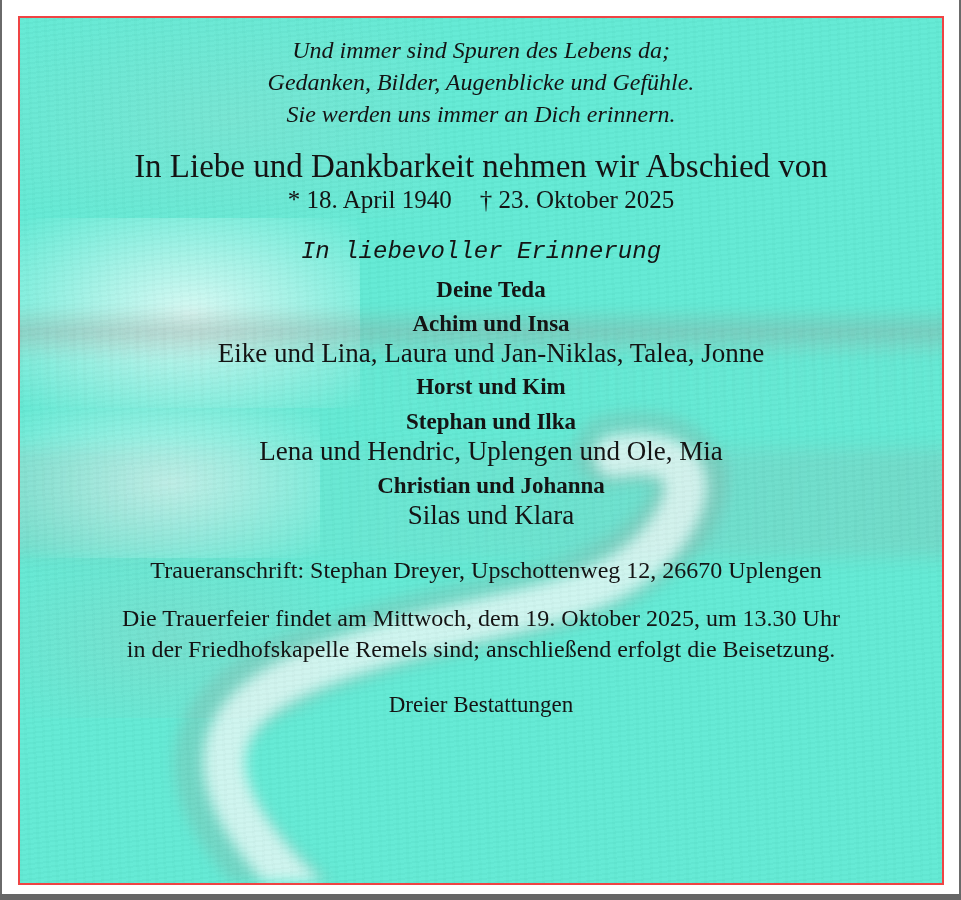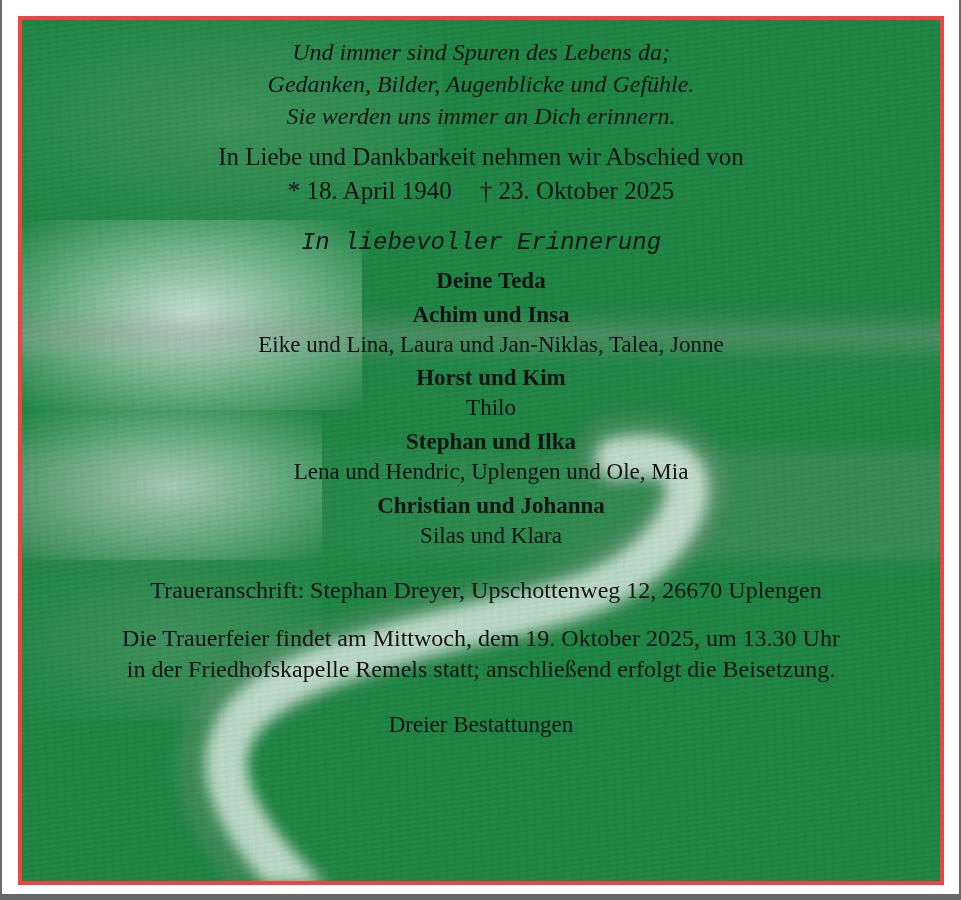--- a/index.html
+++ b/index.html
@@ -14,22 +14,22 @@
   
   .edge { position: absolute; background: #6a6a6a; z-index: 5; }
   .edge-left   { left: 0; top: 0; width: 2px; height: 900px; }
   .edge-right  { right: 0; top: 0; width: 2px; height: 900px; }
   .edge-bottom { left: 0; bottom: 0; width: 961px; height: 6px; background: #666666; }
 
   
   .sheet {
     position: absolute;
     left: 18px; top: 16px; right: 17px; bottom: 15px;
-    border: 4px solid #ef4444;
-    background: #15803d;
+    border: 2px solid #ef4444;
+    background: #5eead4;
     overflow: hidden;
   }
 
   
   .backdrop { position: absolute; inset: 0; pointer-events: none; }
   .treeband {
     position: absolute; left: -40px; right: -40px; top: 288px; height: 54px;
     background: linear-gradient(to bottom,
       rgba(168,166,162,0) 0%, rgba(150,148,144,0.34) 45%,
       rgba(170,168,164,0.18) 75%, rgba(180,178,174,0) 100%);
@@ -64,29 +64,29 @@
   .grain {
     position: absolute; inset: 0;
     background:
       repeating-linear-gradient(173deg, rgba(120,118,114,0.035) 0 2px, rgba(255,255,255,0.03) 2px 5px),
       repeating-linear-gradient(88deg, rgba(130,128,124,0.025) 0 3px, rgba(255,255,255,0.02) 3px 9px);
   }
 
   
   .content { position: relative; text-align: center; padding-top: 16px; z-index: 2; }
   .epigraph { font-style: italic; font-size: 24px; line-height: 32px; }
-  .intro { margin-top: 10px; font-size: 25px; line-height: 30px; }
+  .intro { margin-top: 21px; font-size: 33px; line-height: 30px; }
   .deceased-name { margin-top: 18px; font-size: 70px; line-height: 74px; font-weight: 400; }
   .dates { margin-top: 4px; font-size: 25px; line-height: 30px; }
   .dates .death { margin-left: 28px; }
   .remembrance { margin-top: 22px; font-style: italic; font-size: 24px; line-height: 30px; font-family: Liberation Mono, monospace; }
   .mourners { margin-top: 8px; padding-left: 20px; }
   .m-main { font-weight: 700; font-size: 23px; line-height: 30px; margin-top: 4px; }
   .m-main.gap { margin-top: 5px; }
-  .m-sub { font-size: 23px; line-height: 29px; }
+  .m-sub { font-size: 27px; line-height: 29px; }
   .address { margin-top: 25px; font-size: 24px; line-height: 30px; padding-left: 10px; }
   .funeral { margin-top: 18px; font-size: 24px; line-height: 31px; }
   .undertaker { margin-top: 26px; font-size: 23px; line-height: 28px; }
 </style>
 </head>
 <body>
 
 <div class="edge edge-left"></div>
 <div class="edge edge-right"></div>
 <div class="edge edge-bottom"></div>
@@ -123,30 +123,29 @@
       <span class="birth">* 18. April 1940</span><span class="death">† 23. Oktober 2025</span>
     </div>
 
     <div class="remembrance">In liebevoller Erinnerung</div>
 
     <div class="mourners">
       <div class="m-main">Deine Teda</div>
       <div class="m-main">Achim und Insa</div>
       <div class="m-sub">Eike und Lina, Laura und Jan-Niklas, Talea, Jonne</div>
       <div class="m-main">Horst und Kim</div>
-      <div class="m-sub">Thilo</div>
       <div class="m-main gap">Stephan und Ilka</div>
       <div class="m-sub">Lena und Hendric, Uplengen und Ole, Mia</div>
       <div class="m-main gap">Christian und Johanna</div>
       <div class="m-sub">Silas und Klara</div>
     </div>
 
     <div class="address">Traueranschrift: Stephan Dreyer, Upschottenweg 12, 26670 Uplengen</div>
 
     <div class="funeral">
       <div>Die Trauerfeier findet am Mittwoch, dem 19. Oktober 2025, um 13.30 Uhr</div>
-      <div>in der Friedhofskapelle Remels statt; anschließend erfolgt die Beisetzung.</div>
+      <div>in der Friedhofskapelle Remels sind; anschließend erfolgt die Beisetzung.</div>
     </div>
 
     <div class="undertaker">Dreier Bestattungen</div>
 
   </div>
 </div>
 
 </body></html>

